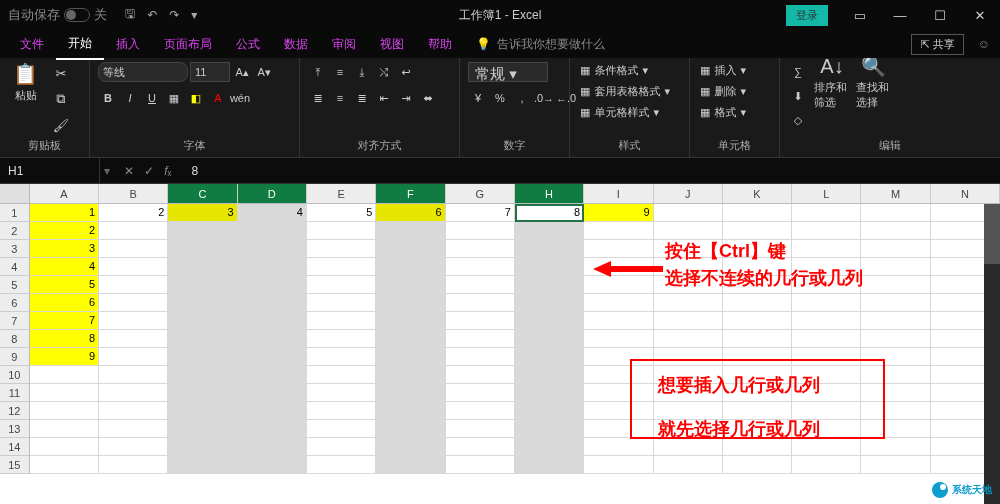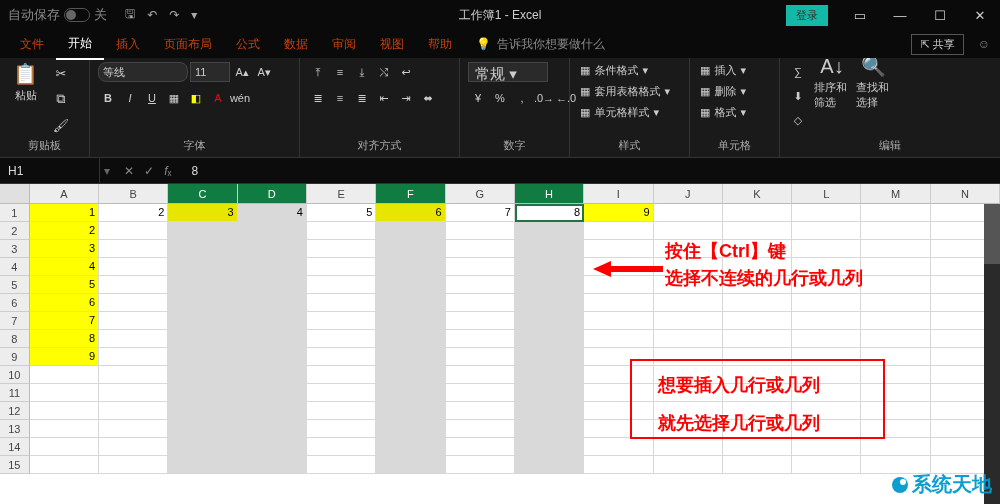--- a/index.html
+++ b/index.html
@@ -12,21 +12,21 @@
 .toggle::after { content: ''; position: absolute; left: 1px; top: 1px; width: 10px; height: 10px; background: #666; border-radius: 50%; }
 .qat { display: flex; gap: 12px; padding: 0 10px; align-items: center; color: #aaa; }
 .qat span { cursor: pointer; }
 .title-center { position: absolute; left: 50%; transform: translateX(-50%); font-size: 12px; color: #ccc; }
 .titlebar-right { position: absolute; right: 0; display: flex; align-items: center; gap: 0; }
 .login-btn { background: #14b8a6; color: #333; padding: 3px 10px; font-size: 11px; margin-right: 12px; }
 .win-btn { width: 40px; height: 30px; display: flex; align-items: center; justify-content: center; color: #ccc; cursor: pointer; font-size: 13px; }
 
 
 .menubar { height: 28px; background: #0a0a0a; display: flex; align-items: center; padding: 0 8px; position: relative; }
-.tab { padding: 6px 12px; font-size: 12px; color: #c2410c; cursor: pointer; }
+.tab { padding: 6px 12px; font-size: 12px; color: #d946ef; cursor: pointer; }
 .tab.active { border-bottom: 2px solid #fff; color: #fff; }
 .tab.file { background: transparent; }
 .tell-me { display: flex; align-items: center; gap: 6px; color: #888; margin-left: 12px; }
 .menubar-right { position: absolute; right: 10px; display: flex; align-items: center; gap: 14px; }
 .share-btn { border: 1px solid #555; padding: 2px 8px; font-size: 11px; color: #ccc; }
 
 
 .ribbon { height: 100px; background: #1a1a1a; display: flex; border-bottom: 1px solid #333; }
 .group { border-right: 1px solid #333; padding: 4px 8px 2px 8px; display: flex; flex-direction: column; justify-content: space-between; }
 .group-body { display: flex; align-items: flex-start; gap: 6px; flex: 1; }
@@ -63,21 +63,21 @@
 .cell.yellowish { background: #e6e600; }
 .cell.gray { background: #d9d9d9; }
 .cell.active { outline: 2px solid #217346; outline-offset: -2px; background: #fff; }
 
 
 .arrow { position: absolute; pointer-events: none; }
 .note-red { position: absolute; color: #ff0000; font-size: 18px; font-weight: bold; }
 .box-red { position: absolute; border: 2px solid #ff0000; }
 
 
-.watermark { position: absolute; right: 8px; bottom: 6px; display: flex; align-items: center; gap: 4px; font-size: 20px; color: #0099cc; font-weight: bold; opacity: 0.95; }
+.watermark { position: absolute; right: 8px; bottom: 6px; display: flex; align-items: center; gap: 4px; font-size: 10px; color: #0099cc; font-weight: bold; opacity: 0.95; }
 .wm-circle { width: 16px; height: 16px; border-radius: 50%; background: #0099cc; position: relative; }
 .wm-circle::after { content: ''; position: absolute; width: 6px; height: 6px; background: #fff; border-radius: 50%; right: 2px; top: 2px; }
 
 .scrollbar-v { position: absolute; right: 0; top: 20px; bottom: 0; width: 16px; background: #2a2a2a; }
 .scrollbar-v .thumb { position: absolute; top: 0; width: 100%; height: 60px; background: #555; }
 </style>
 </head>
 <body>
 
 <div class="titlebar">
@@ -531,20 +531,20 @@
     </div>
 
   <svg class="arrow" style="left:593px;top:75px" width="70" height="20">
     <polygon points="0,10 18,2 18,7 70,7 70,13 18,13 18,18" fill="#ff0000"></polygon>
   </svg>
   <div class="note-red" style="left:665px;top:55px">按住【Ctrl】键</div>
   <div class="note-red" style="left:665px;top:82px">选择不连续的几行或几列</div>
 
   <div class="box-red" style="left:630px;top:175px;width:255px;height:80px;padding:12px 26px">
     <div class="note-red" style="position:static">想要插入几行或几列</div>
-    <div class="note-red" style="position:static;margin-top:14px">就先选择几行或几列</div>
+    <div class="note-red" style="position:static;margin-top:20px">就先选择几行或几列</div>
   </div>
 
   <div class="watermark">
     <span class="wm-circle"></span>
     <span>系统天地</span>
   </div>
 </div>
 
 </body></html>

